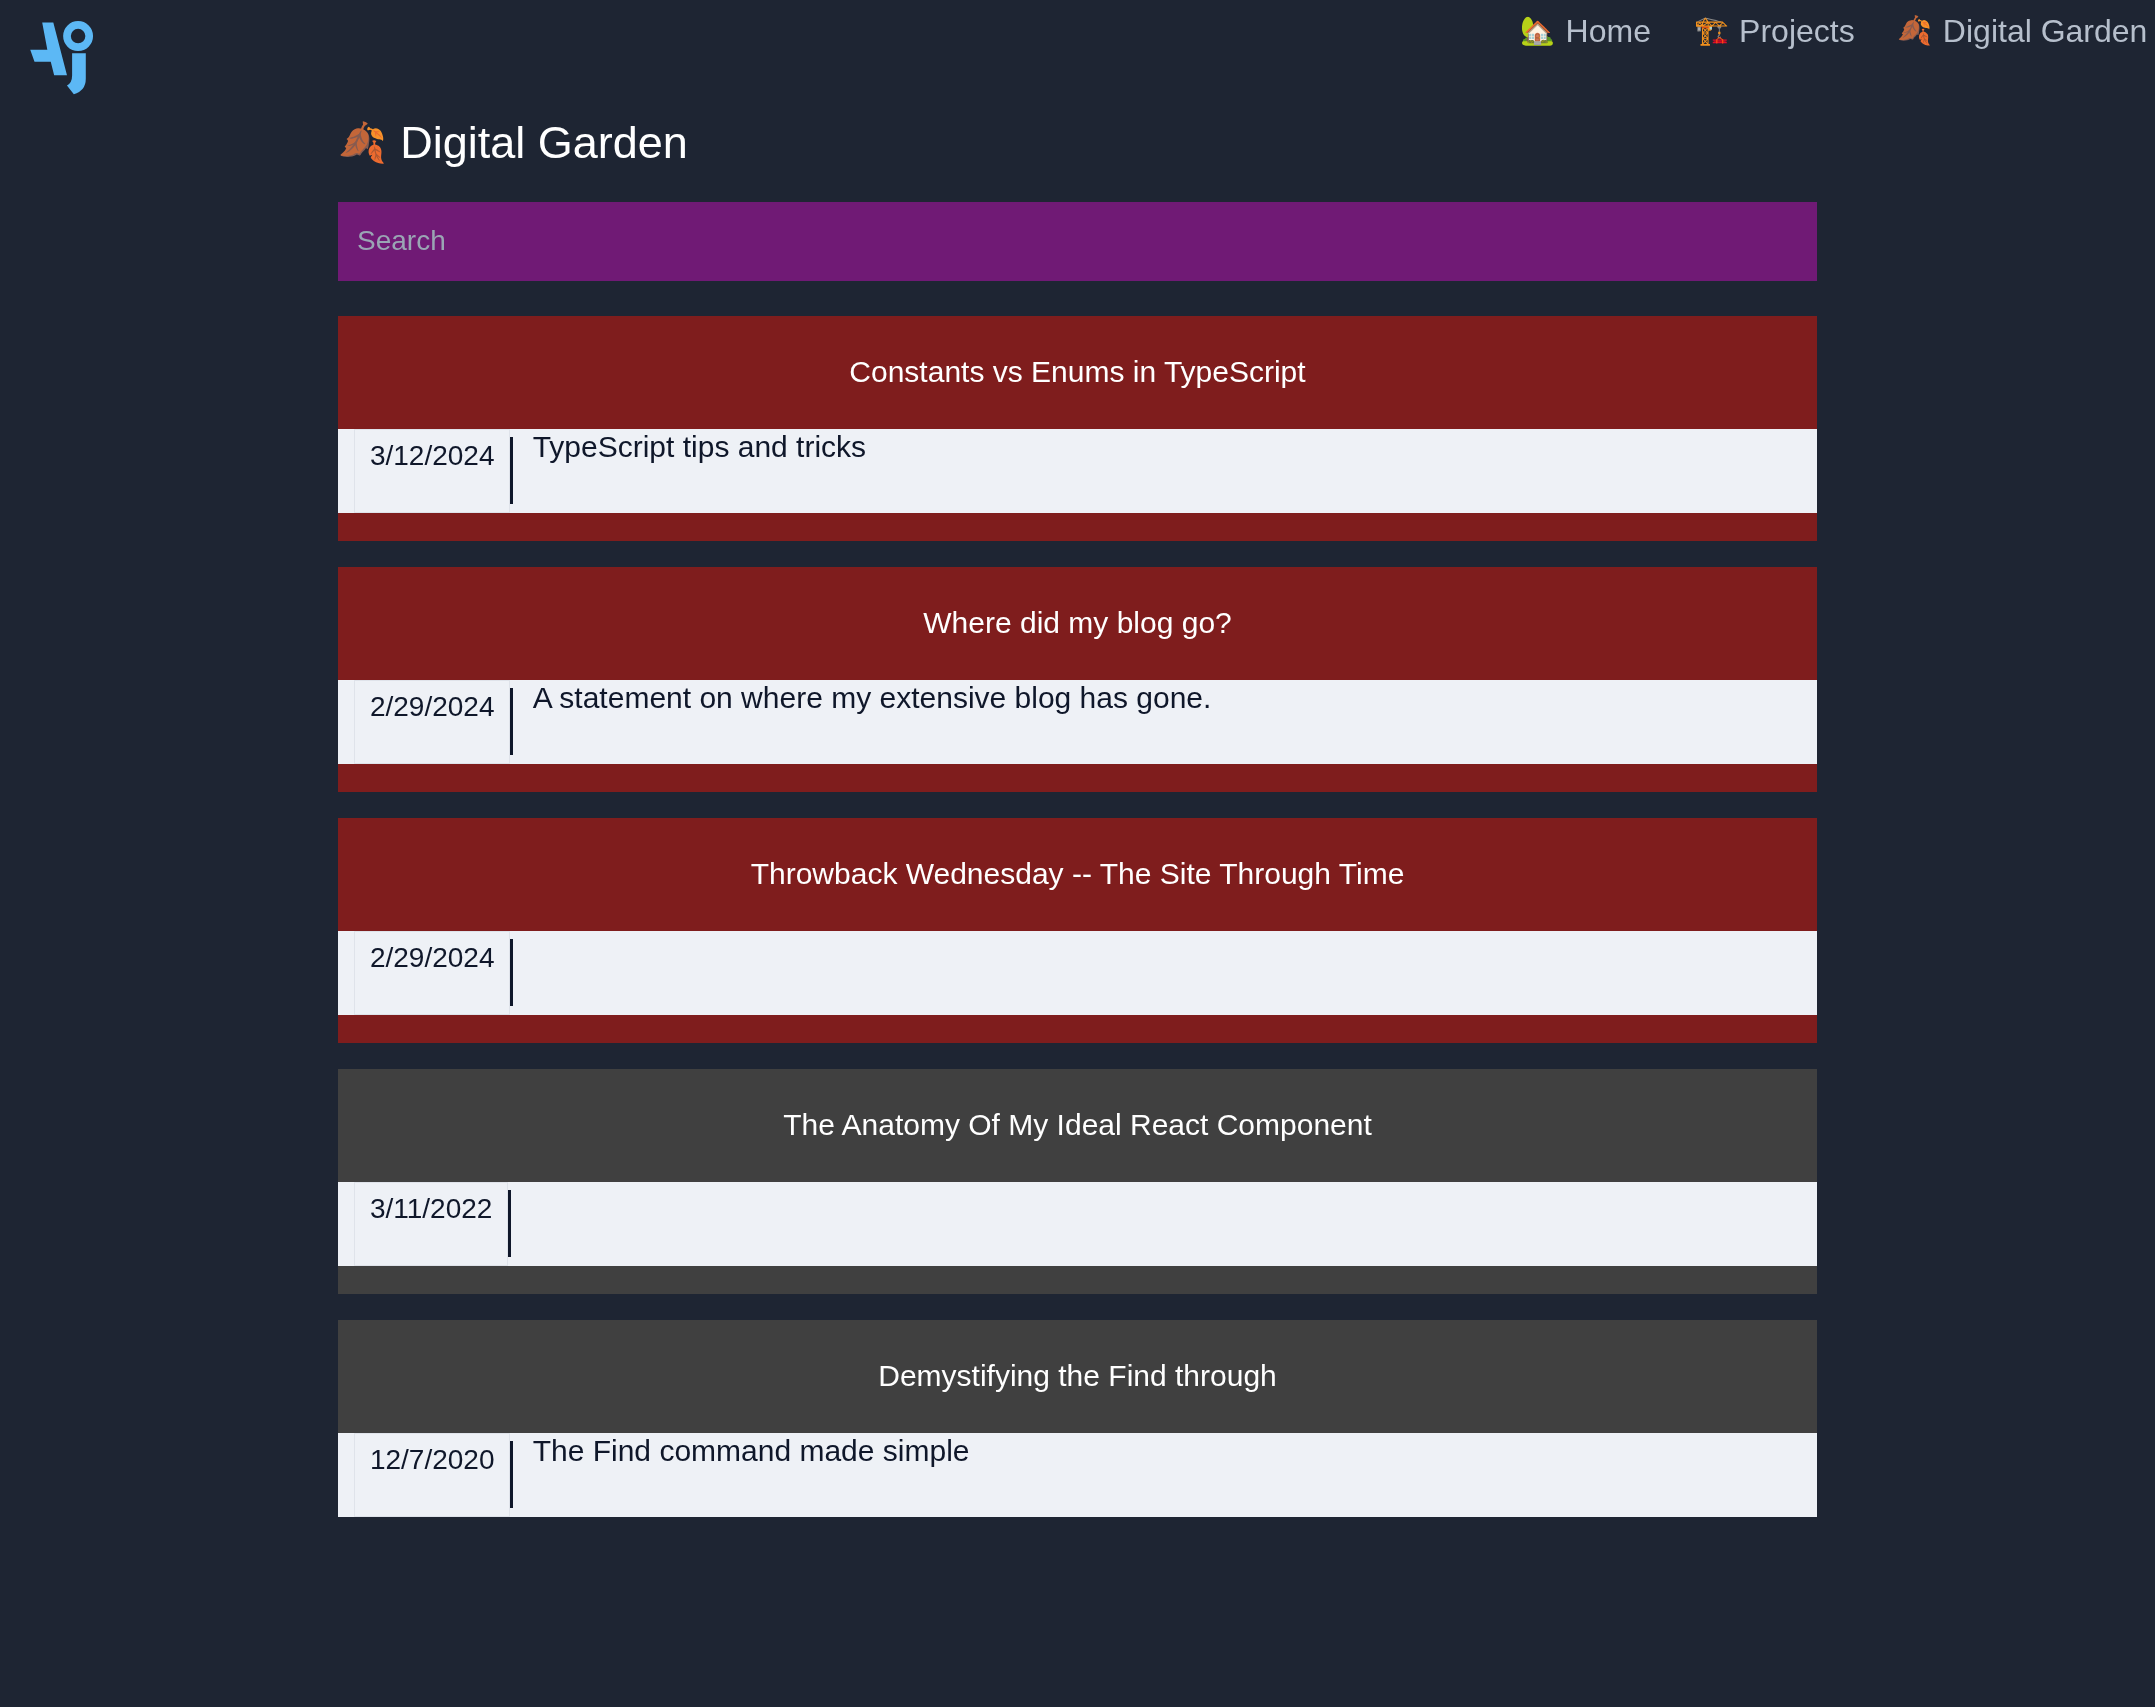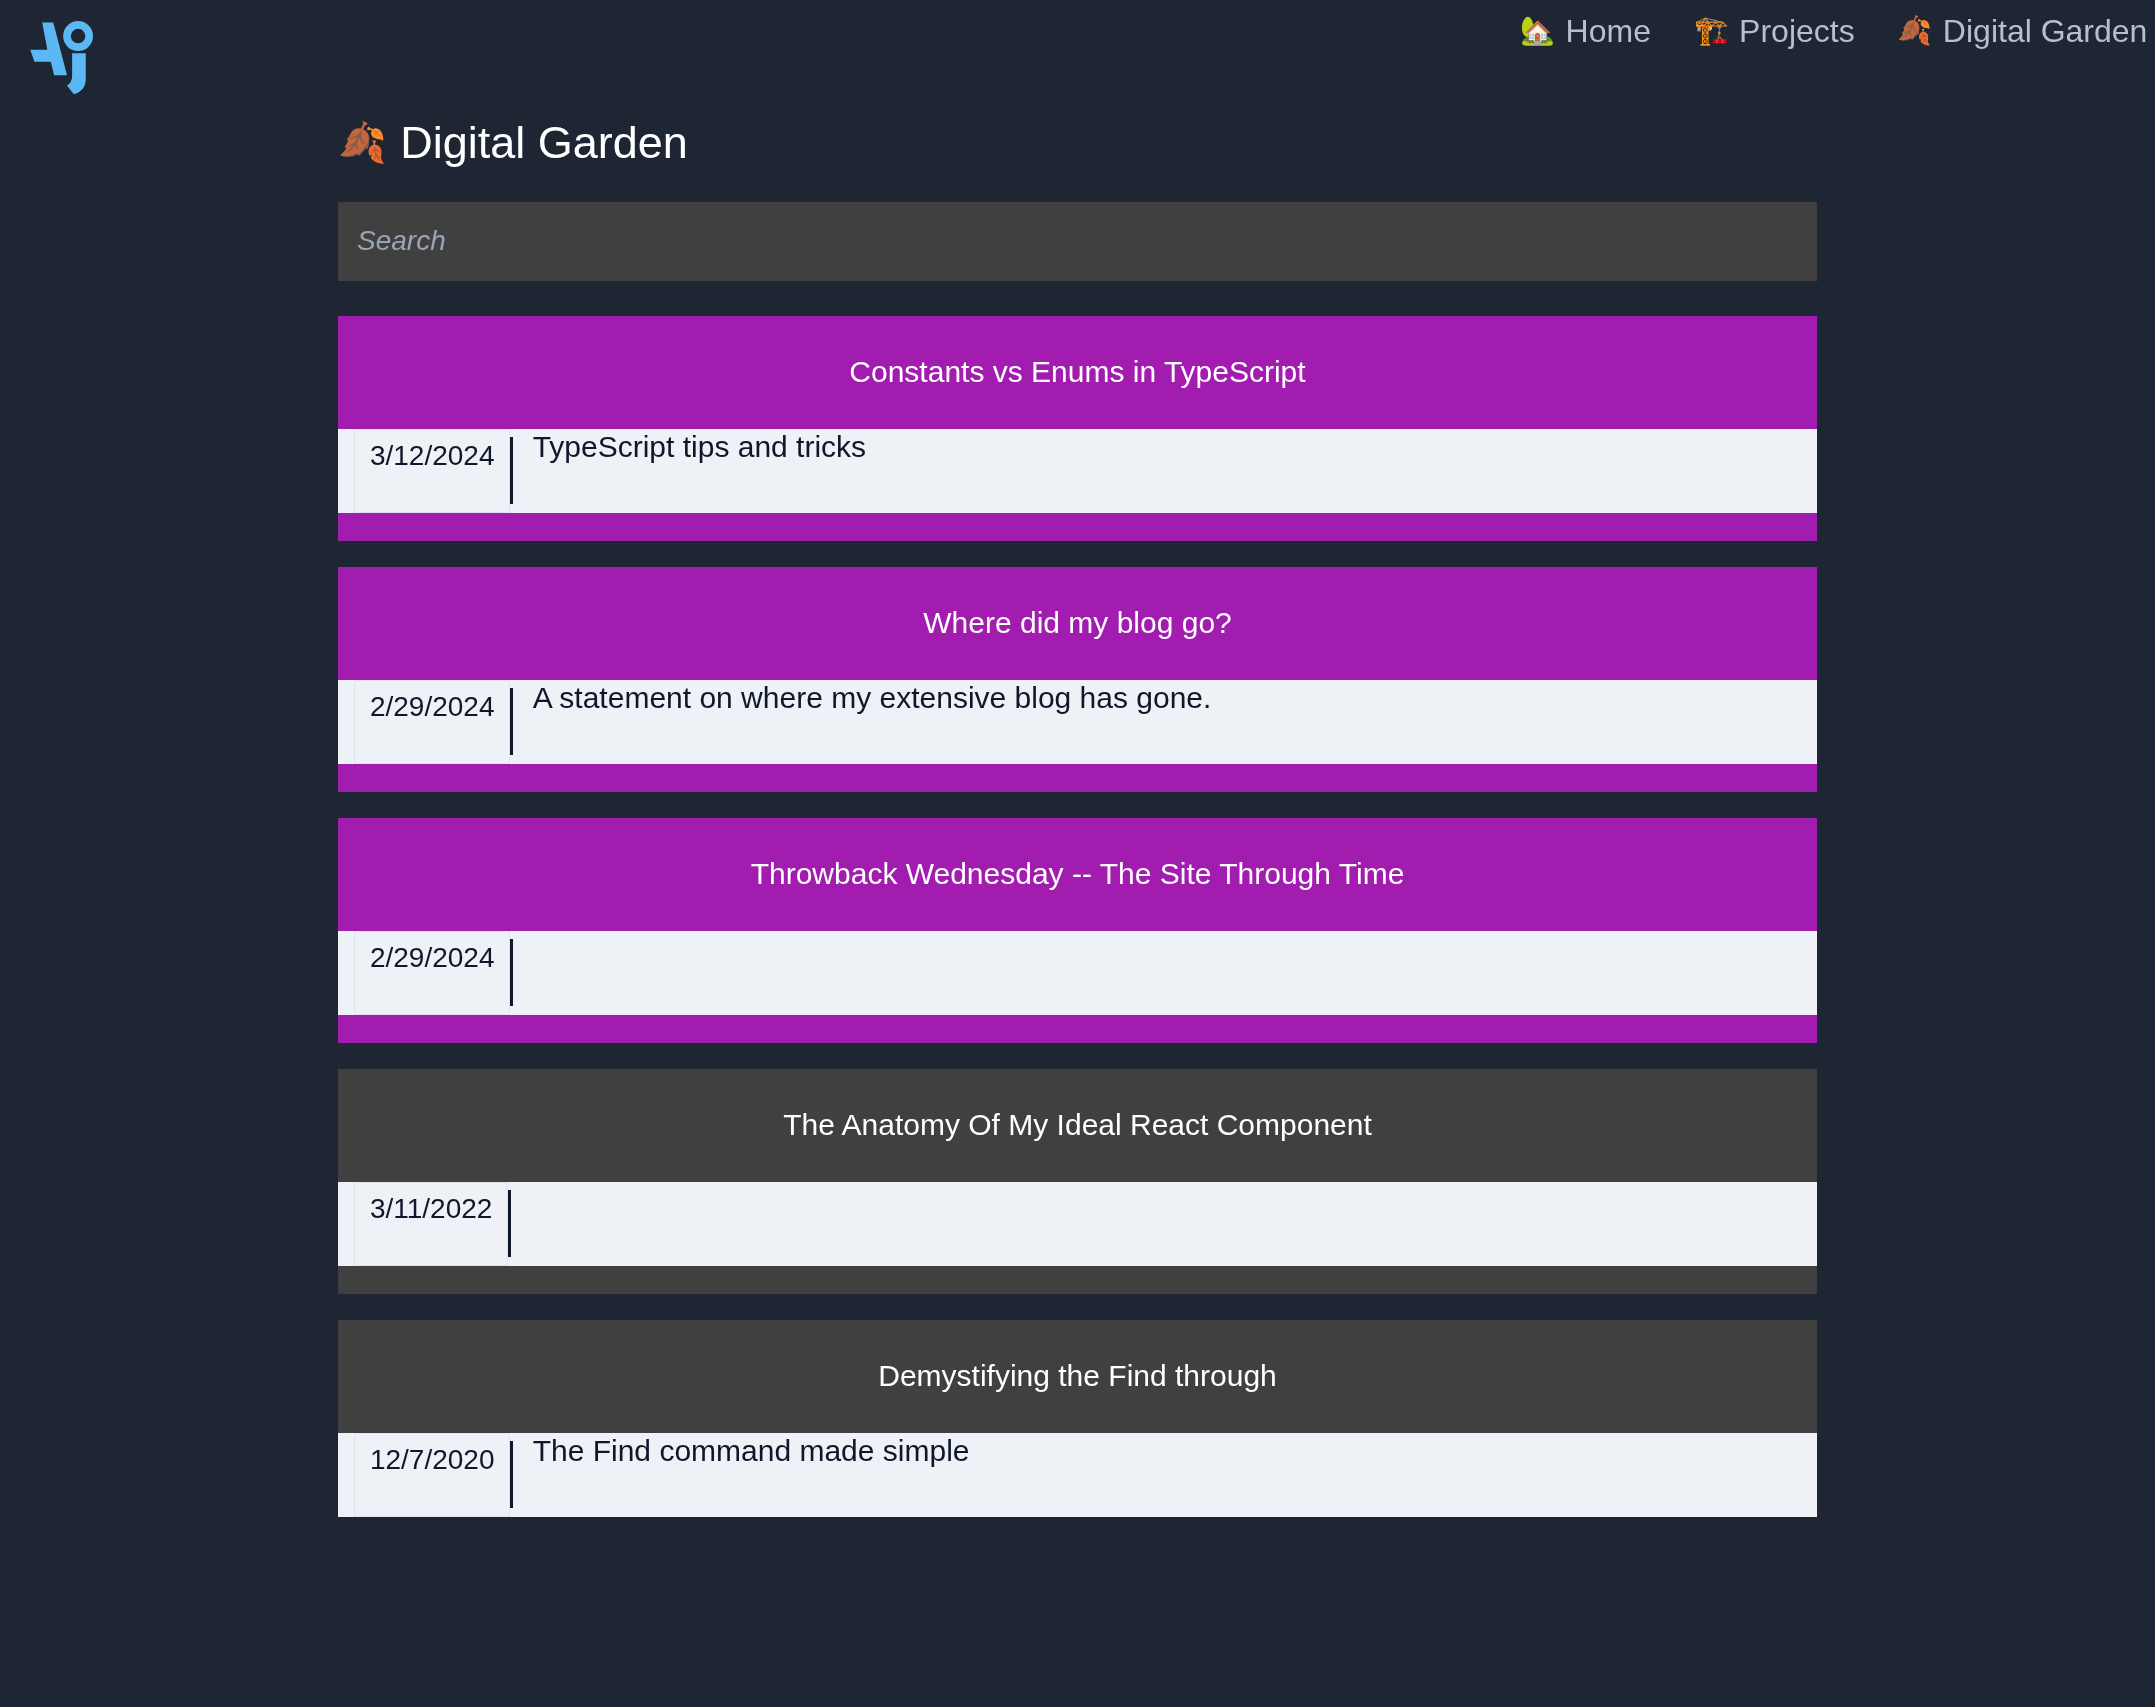--- a/index.html
+++ b/index.html
@@ -75,37 +75,36 @@
     white-space: nowrap;
   }
 
   .page-title-emoji { font-size: 39px; line-height: 1; }
 
   .search-input {
     display: block;
     margin-top: 34px;
     width: 1479px;
     height: 79px;
-    background: #404040;
+    background: #701a75;
     border: none;
     outline: none;
     color: #e6ebf2;
     font-family: "Liberation Sans", sans-serif;
     font-size: 28px;
     padding: 0 19px;
-    font-style: italic;
   }
   .search-input::placeholder { color: #9aa5b4; }
 
   
   .cards { margin-top: 35px; }
 
   .card {
     width: 1479px;
-    background: #a21caf;
+    background: #7f1d1d;
     margin-bottom: 26px;
     overflow: hidden;
   }
   .card.highlight { background: #404040; }
 
   .card-header {
     height: 113px;
     display: flex;
     align-items: center;
     justify-content: center;

